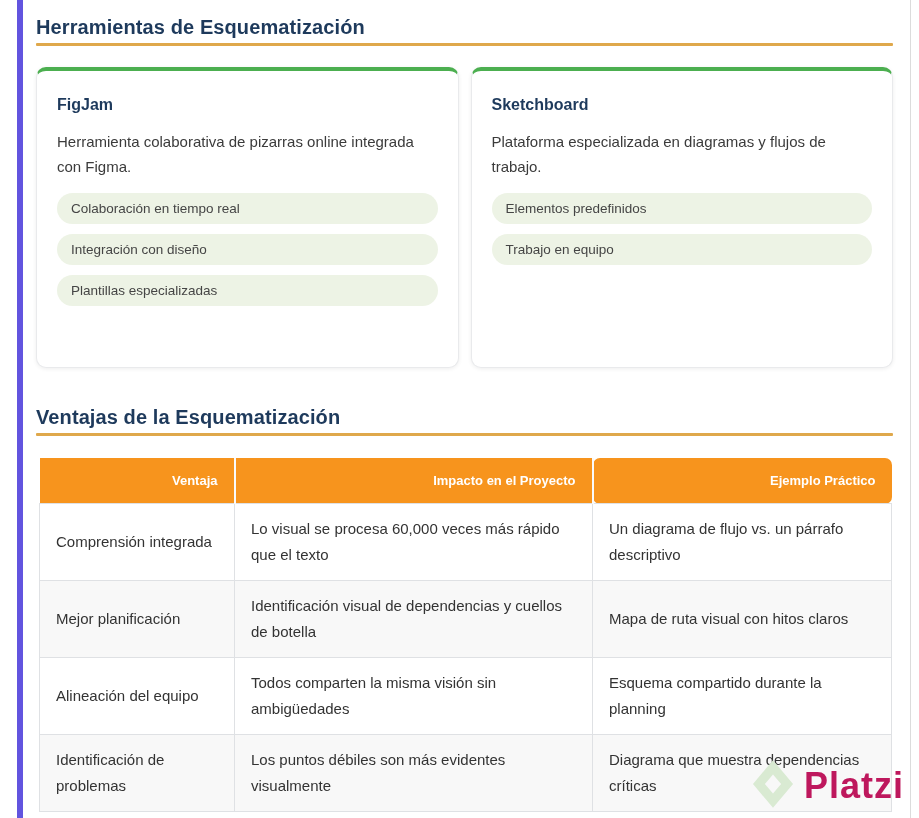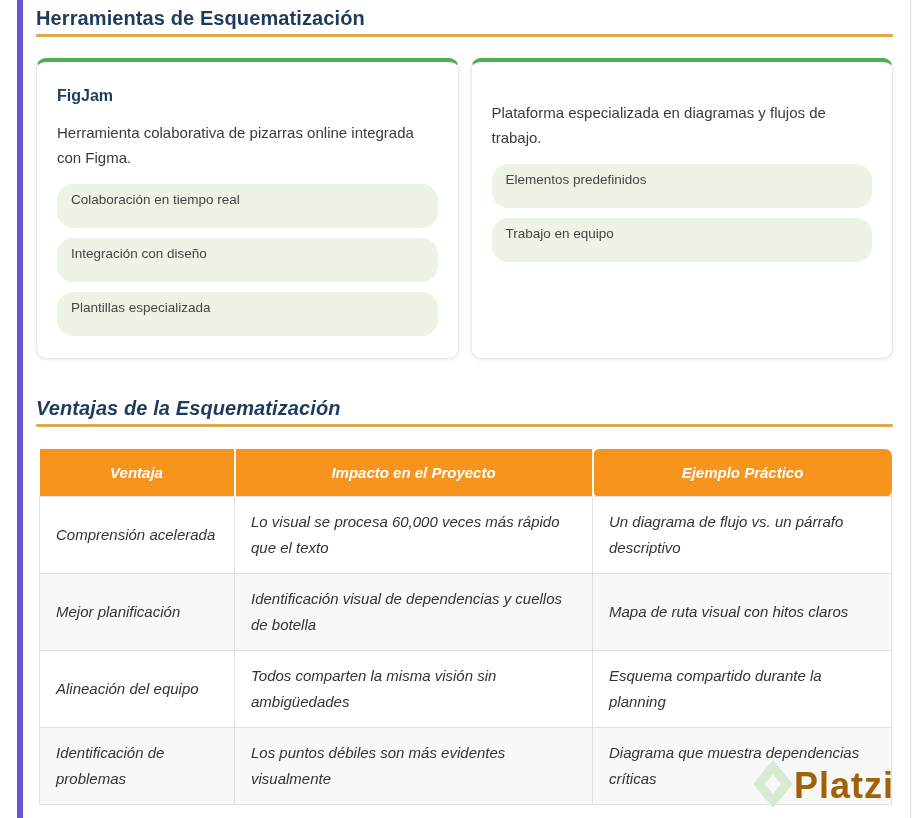--- a/index.html
+++ b/index.html
@@ -6,21 +6,21 @@
   body {
     width:919px; height:818px;
     position:relative;
     background:#ffffff;
     font-family:"Liberation Sans", sans-serif;
     overflow:hidden;
   }
   .left-bar { position:absolute; left:17px; top:0; width:6px; height:818px; background:#6254df; }
   .right-edge { position:absolute; left:910px; top:0; width:1px; height:818px; background:#dcdcdc; }
 
-  .content { position:absolute; left:36px; top:0; width:857px; padding-top:6px; }
+  .content { position:absolute; left:36px; top:0; width:857px; padding-top:15px; }
 
   .section-title {
     margin:0; font-size:20px; line-height:24px;
     font-weight:700; color:#1e3a5c; letter-spacing:0.1px;
   }
   .rule { height:3px; background:#dfa84b; margin-top:4px; border-radius:1px; }
 
   .cards-row { display:flex; gap:12px; margin-top:21px; }
   .card {
     flex:1; box-sizing:border-box; height:301px;
@@ -29,54 +29,54 @@
     border-top:4px solid #4caf50;
     border-radius:10px;
     box-shadow:0 1px 4px rgba(0,0,0,0.07);
     padding:24px 20px 20px 20px;
   }
   .card-title { font-size:16px; font-weight:700; color:#1e3a5c; line-height:20px; }
   .card-desc { margin-top:14px; font-size:15px; line-height:25px; color:#3b3b3b; }
   .pill-list { margin-top:14px; }
   .pill {
     background:#edf3e5; border-radius:16px;
-    height:44px; line-height:31px;
+    height:31px; line-height:31px;
     padding:0 14px; margin-top:10px;
     font-size:13.5px; color:#454545;
   }
   .pill:first-child { margin-top:0; }
 
-  .section2 { margin-top:37px;font-style:italic; }
+  .section2 { margin-top:37px; }
 
   table.adv {
     width:852px; margin-left:3px; margin-top:22px;
     border-collapse:collapse; table-layout:fixed;
   }
   table.adv th {
     background:#f7941d; color:#ffffff;
-    font-size:15px; font-weight:700; text-align:center;
+    font-size:13px; font-weight:700; text-align:right;
     padding:15px 16px; border-right:2px solid #fafafa;
   }
   table.adv th:last-child { border-right:none;border-radius:7px; }
   table.adv td {
     font-size:15px; color:#333333;
     padding:12px 16px; line-height:26px;
     border:1px solid #dfe1e4; background:#ffffff;
     vertical-align:middle;
   }
   table.adv tbody tr.stripe td { background:#f8f8f8; }
 
   .watermark {
     position:absolute; left:752px; top:758px;
     display:flex; align-items:center;
     pointer-events:none; z-index:5;
   }
   .watermark .wm-text {
-    font-size:36px; font-weight:700;
-    color:#a16207; letter-spacing:1px;
+    margin-left:10px; font-size:36px; font-weight:700;
+    color:#be185d; letter-spacing:1px;
   }
 </style>
 </head>
 <body>
 
 <div class="left-bar"></div>
 <div class="right-edge"></div>
 
 <div class="content">
 
@@ -84,25 +84,26 @@
   <div class="rule"></div>
 
   <div class="cards-row">
 
     <div class="card">
       <div class="card-title">FigJam</div>
       <div class="card-desc">Herramienta colaborativa de pizarras online integrada con Figma.</div>
       <div class="pill-list">
         <div class="pill">Colaboración en tiempo real</div>
         <div class="pill">Integración con diseño</div>
-        <div class="pill">Plantillas especializada</div>
+        <div class="pill">Plantillas especializadas</div>
       </div>
     </div>
 
     <div class="card">
+      <div class="card-title">Sketchboard</div>
       <div class="card-desc">Plataforma especializada en diagramas y flujos de trabajo.</div>
       <div class="pill-list">
         <div class="pill">Elementos predefinidos</div>
         <div class="pill">Trabajo en equipo</div>
       </div>
     </div>
 
   </div>
 
   <div class="section2">
@@ -117,21 +118,21 @@
         </colgroup>
       <thead>
         <tr>
           <th>Ventaja</th>
           <th>Impacto en el Proyecto</th>
           <th>Ejemplo Práctico</th>
         </tr>
       </thead>
       <tbody>
         <tr>
-          <td>Comprensión acelerada</td>
+          <td>Comprensión integrada</td>
           <td>Lo visual se procesa 60,000 veces más rápido que el texto</td>
           <td>Un diagrama de flujo vs. un párrafo descriptivo</td>
         </tr>
         <tr class="stripe">
           <td>Mejor planificación</td>
           <td>Identificación visual de dependencias y cuellos de botella</td>
           <td>Mapa de ruta visual con hitos claros</td>
         </tr>
         <tr>
           <td>Alineación del equipo</td>

